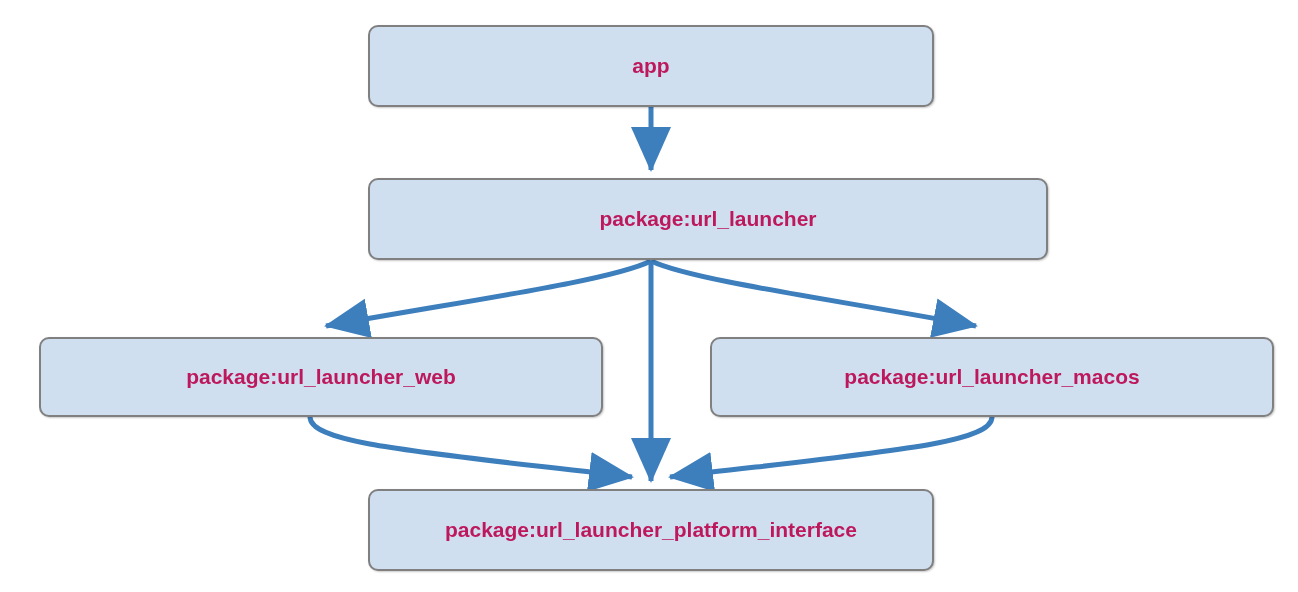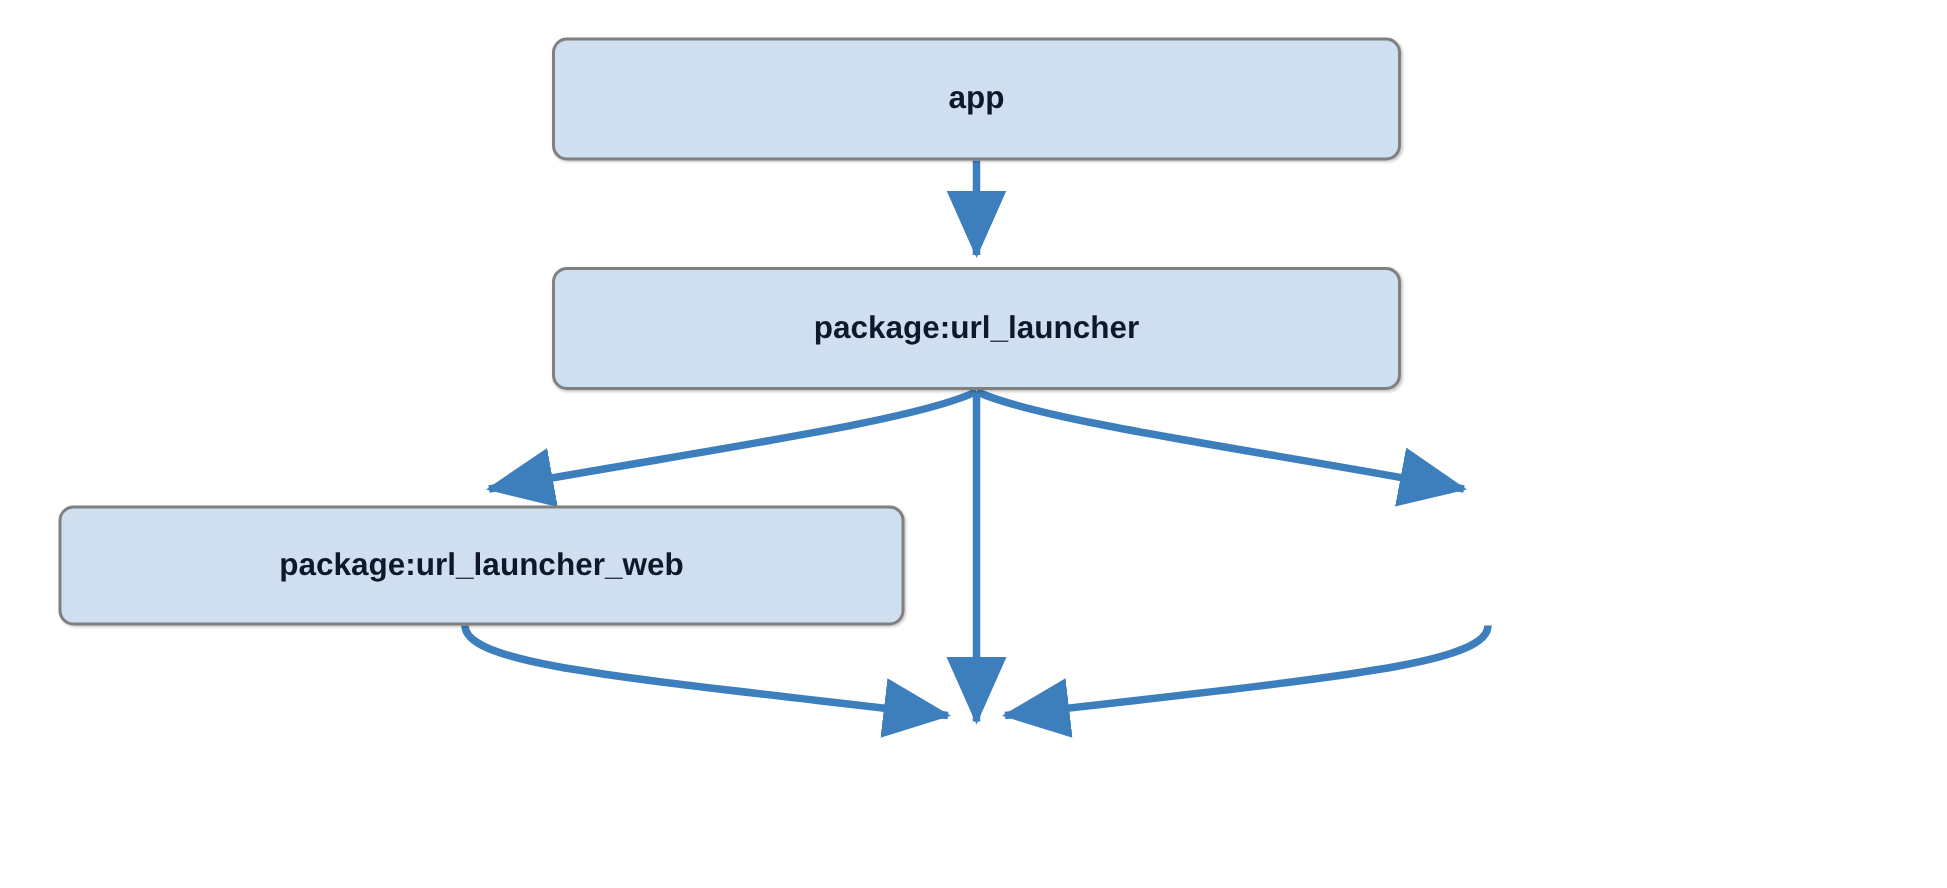--- a/index.html
+++ b/index.html
@@ -34,27 +34,27 @@
     border-radius: 10px;
     display: flex;
     align-items: center;
     justify-content: center;
     box-shadow: 1px 1px 2px rgba(0,0,0,0.22);
   }
   .node-label {
     font-family: "Liberation Sans", sans-serif;
     font-weight: bold;
     font-size: 21px;
-    color: #0f172a;
+    color: #be185d;
     letter-spacing: 0px;
     white-space: nowrap;
     text-align: center;
   }
   #node-app      { left: 368px; top: 25px;  width: 566px; height: 82px; }
-  #node-launcher { left: 368px; top: 178px; width: 566px; height: 82px; }
+  #node-launcher { left: 368px; top: 178px; width: 680px; height: 82px; }
   #node-web      { left: 39px;  top: 337px; width: 564px; height: 80px; }
   #node-macos    { left: 710px; top: 337px; width: 564px; height: 80px; }
   #node-platform { left: 368px; top: 489px; width: 566px; height: 82px; }
 </style>
 </head>
 <body>
 
 <div id="diagram-root">
 
   <svg id="edges-layer" viewBox="0 0 1298 592" width="1298" height="592" xmlns="http://www.w3.org/2000/svg">
@@ -82,15 +82,21 @@
   </div>
 
   <div class="node" id="node-launcher">
     <span class="node-label">package:url_launcher</span>
   </div>
 
   <div class="node" id="node-web">
     <span class="node-label">package:url_launcher_web</span>
   </div>
 
+  <div class="node" id="node-macos">
+    <span class="node-label">package:url_launcher_macos</span>
+  </div>
 
+  <div class="node" id="node-platform">
+    <span class="node-label">package:url_launcher_platform_interface</span>
+  </div>
 
 </div>
 
 </body></html>

